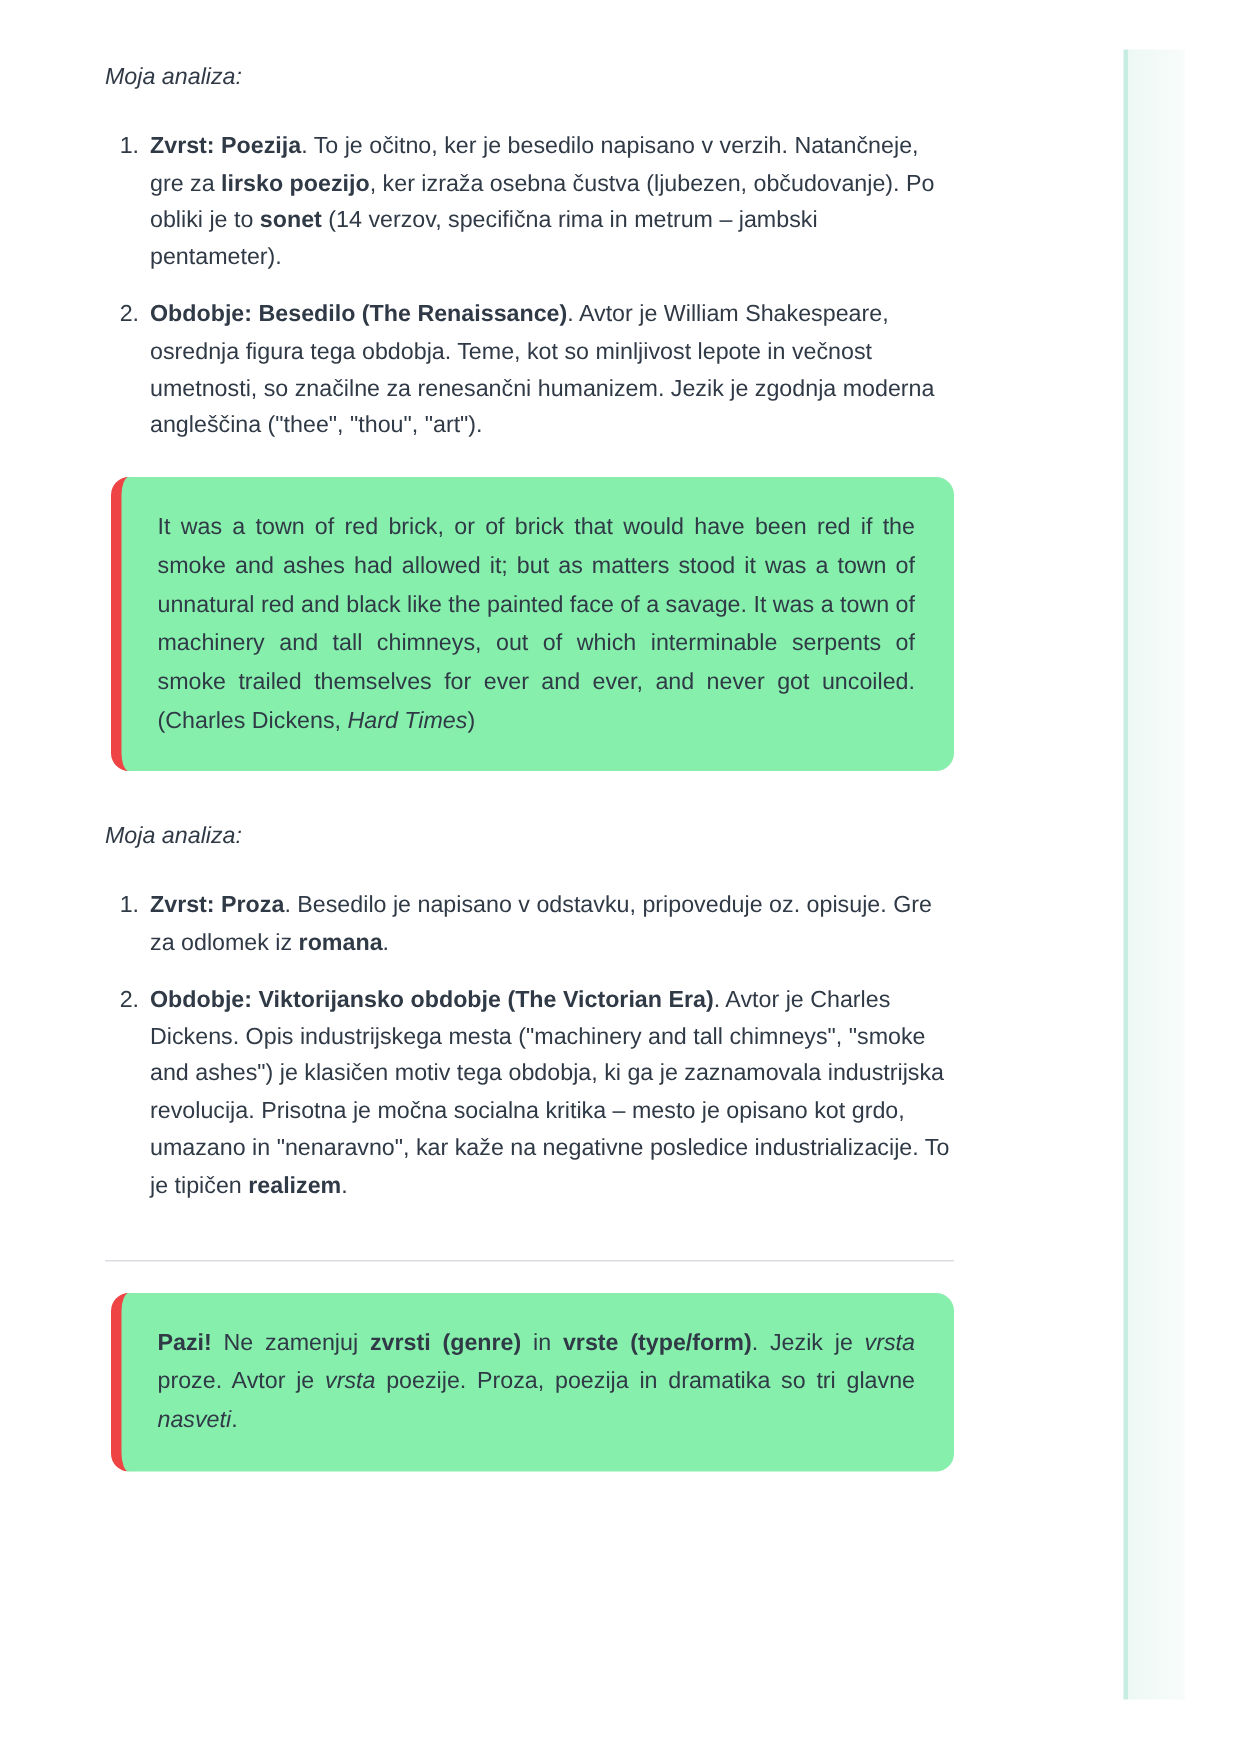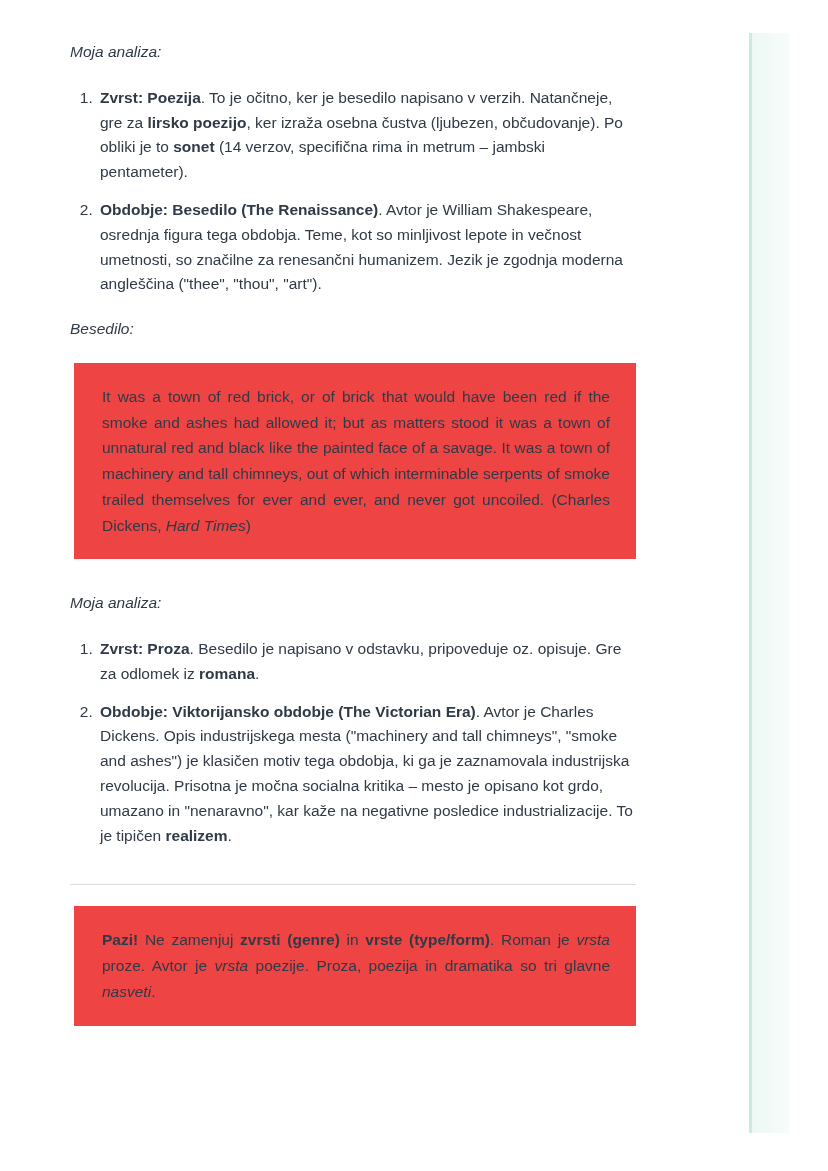--- a/index.html
+++ b/index.html
@@ -39,23 +39,23 @@
     margin-bottom: 13px;
     padding-left: 3px;
   }
   ol.num-list li:last-child { margin-bottom: 0; }
   .h3 {
     font-size: 16.5px;
     font-weight: 700;
     margin: 26px 0 22px 0;
   }
   .box {
-    background: #ef4444;
-    border-left: 4px solid #ef4444;
-    border-radius: 0;
+    background: #86efac;
+    border-left: 7px solid #ef4444;
+    border-radius: 12px;
     padding: 21px 26px 21px 24px;
     text-align: justify;
     line-height: 1.66;
     margin: 21px 0 0 4px;
   }
   .after-box { margin-top: 32px; }
   hr.divider {
     border: none;
     border-top: 1px solid #d9dde2;
     margin: 36px 0 0 0;
@@ -88,31 +88,30 @@
 <div class="content">
 
   <p class="label-italic">Moja analiza:</p>
 
   <ol class="num-list">
     <li class="rich"><b>Zvrst: Poezija</b><span>. To je očitno, ker je besedilo napisano v verzih. Natančneje, gre za </span><b>lirsko poezijo</b><span>, ker izraža osebna čustva (ljubezen, občudovanje). Po obliki je to </span><b>sonet</b><span> (14 verzov, specifična rima in metrum – jambski pentameter).</span></li>
     <li class="rich"><b>Obdobje: Besedilo (The Renaissance)</b><span>. Avtor je William Shakespeare, osrednja figura tega obdobja. Teme, kot so minljivost lepote in večnost umetnosti, so značilne za renesančni humanizem. Jezik je zgodnja moderna angleščina ("thee", "thou", "art").</span></li>
   </ol>
 
 
-  <p class="label-italic">Besedilo:</p>
 
   <div class="box rich"><span>It was a town of red brick, or of brick that would have been red if the smoke and ashes had allowed it; but as matters stood it was a town of unnatural red and black like the painted face of a savage. It was a town of machinery and tall chimneys, out of which interminable serpents of smoke trailed themselves for ever and ever, and never got uncoiled. (Charles Dickens, </span><i>Hard Times</i><span>)</span></div>
 
   <p class="label-italic after-box">Moja analiza:</p>
 
   <ol class="num-list">
     <li class="rich"><b>Zvrst: Proza</b><span>. Besedilo je napisano v odstavku, pripoveduje oz. opisuje. Gre za odlomek iz </span><b>romana</b><span>.</span></li>
     <li class="rich"><b>Obdobje: Viktorijansko obdobje (The Victorian Era)</b><span>. Avtor je Charles Dickens. Opis industrijskega mesta ("machinery and tall chimneys", "smoke and ashes") je klasičen motiv tega obdobja, ki ga je zaznamovala industrijska revolucija. Prisotna je močna socialna kritika – mesto je opisano kot grdo, umazano in "nenaravno", kar kaže na negativne posledice industrializacije. To je tipičen </span><b>realizem</b><span>.</span></li>
   </ol>
 
   <hr class="divider">
 
 
-  <div class="box rich"><b>Pazi!</b><span> Ne zamenjuj </span><b>zvrsti (genre)</b><span> in </span><b>vrste (type/form)</b><span>. Roman je </span><i>vrsta</i><span> proze. Avtor je </span><i>vrsta</i><span> poezije. Proza, poezija in dramatika so tri glavne </span><i>nasveti</i><span>.</span></div>
+  <div class="box rich"><b>Pazi!</b><span> Ne zamenjuj </span><b>zvrsti (genre)</b><span> in </span><b>vrste (type/form)</b><span>. Jezik je </span><i>vrsta</i><span> proze. Avtor je </span><i>vrsta</i><span> poezije. Proza, poezija in dramatika so tri glavne </span><i>nasveti</i><span>.</span></div>
 
 </div>
 
 <div class="footer">(c) Knowunity 2025</div>
 
 </body></html>

